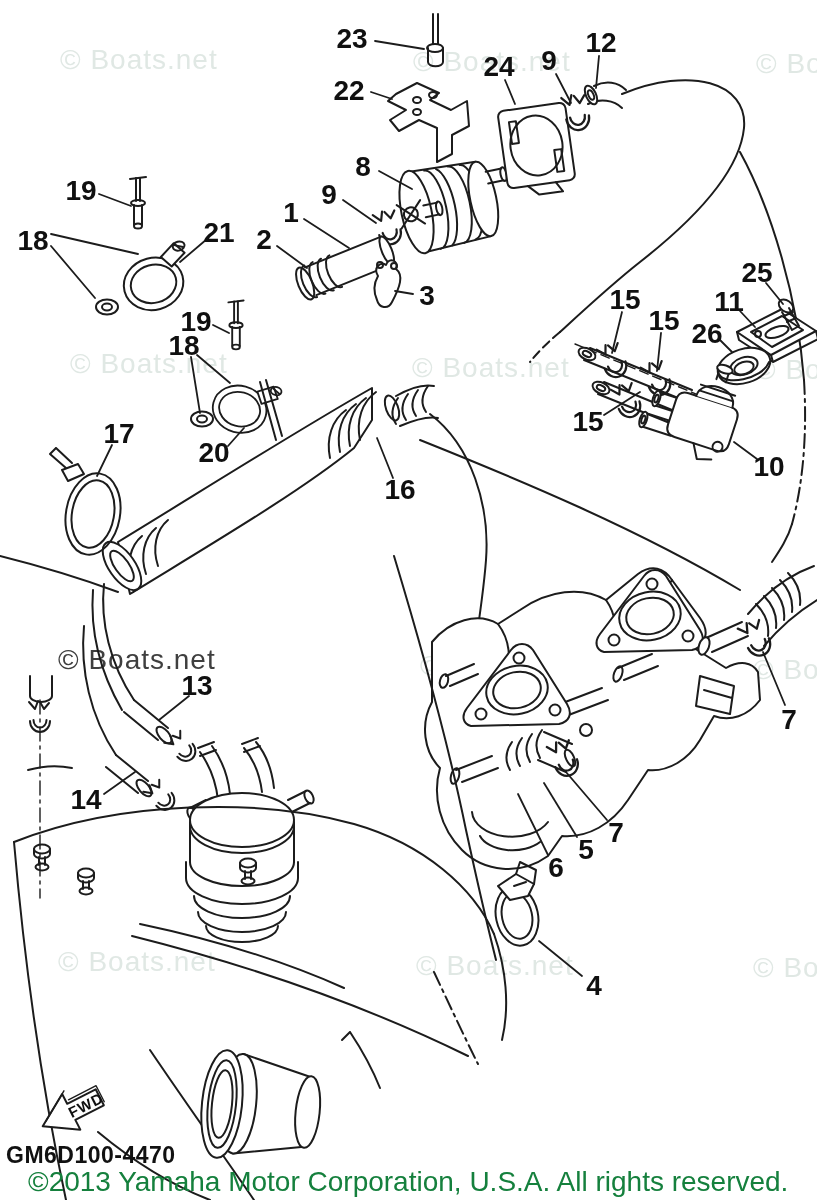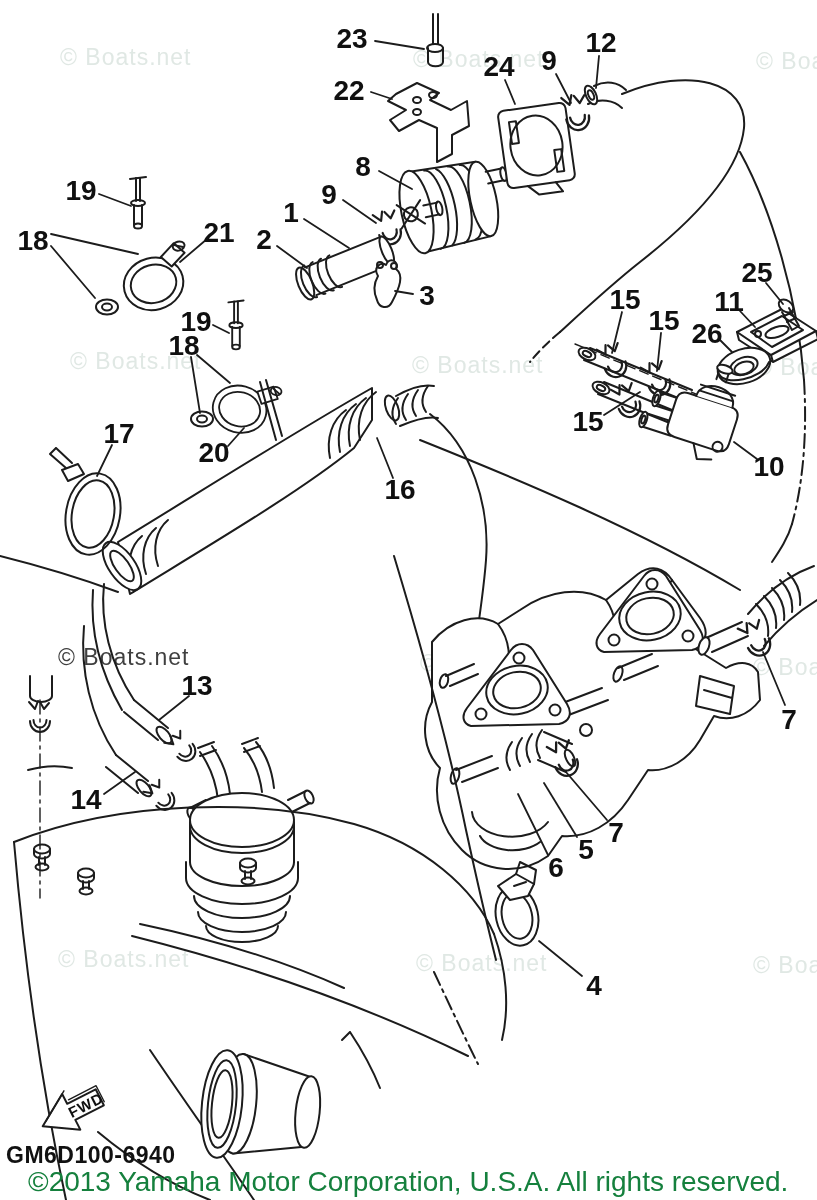--- a/index.html
+++ b/index.html
@@ -1,19 +1,19 @@
 <!DOCTYPE html>
 <html><head>
 <meta charset="utf-8">
 <style>
   html,body{margin:0;padding:0}
   body{width:817px;height:1200px;position:relative;background:#ffffff;
        font-family:"Liberation Sans",sans-serif;overflow:hidden}
   #wm-layer{position:absolute;inset:0;z-index:1;overflow:hidden}
-  .wm{position:absolute;font-size:23px;letter-spacing:1px;white-space:nowrap;
+  .wm{position:absolute;font-size:28px;letter-spacing:1px;white-space:nowrap;
       font-family:"Liberation Sans",sans-serif}
   svg#art{position:absolute;left:0;top:0;z-index:2}
   svg#art path,svg#art line,svg#art ellipse,svg#art circle,svg#art rect{
       fill:none;stroke:#1c1c1c;stroke-width:2;stroke-linecap:round;stroke-linejoin:round}
   svg#art .f{fill:#ffffff}
   svg#art .thin{stroke-width:1.4}
   svg#art .dd{stroke-dasharray:14 5 3 5}
   svg#art .dash{stroke-dasharray:9 5}
   svg#art line.leader{stroke-width:1.8}
   svg#art text{stroke:none}
@@ -384,14 +384,14 @@
       <text x="789" y="729" class="callout">7</text>
       <text x="616" y="842" class="callout">7</text>
       <text x="586" y="859" class="callout">5</text>
       <text x="556" y="877" class="callout">6</text>
       <text x="197" y="695" class="callout">13</text>
       <text x="86" y="809" class="callout">14</text>
       <text x="594" y="995" class="callout">4</text>
     </g>
 </svg>
 
-<div id="diagram-code">GM6D100-6940</div>
+<div id="diagram-code">GM6D100-4470</div>
 <div id="copyright-line">©2013 Yamaha Motor Corporation, U.S.A. All rights reserved.</div>
 
 </body></html>

